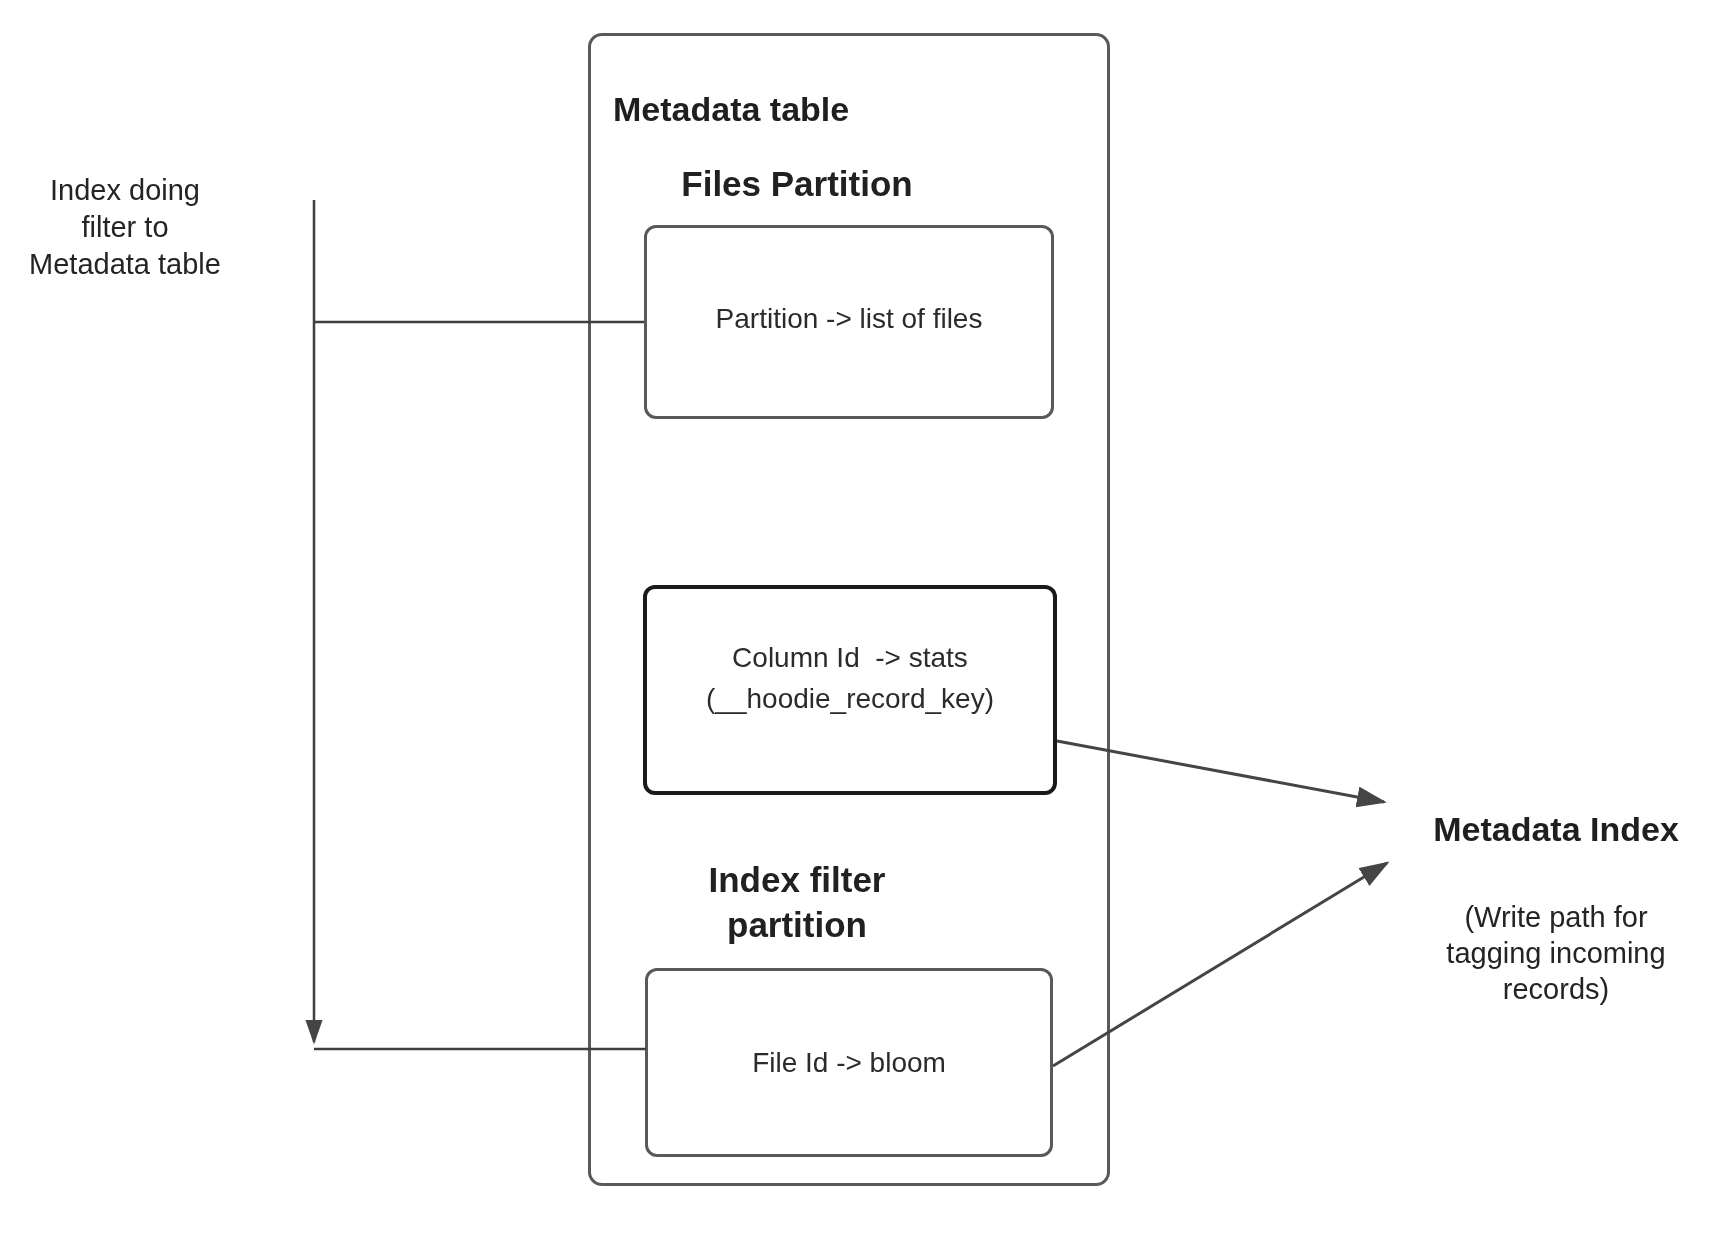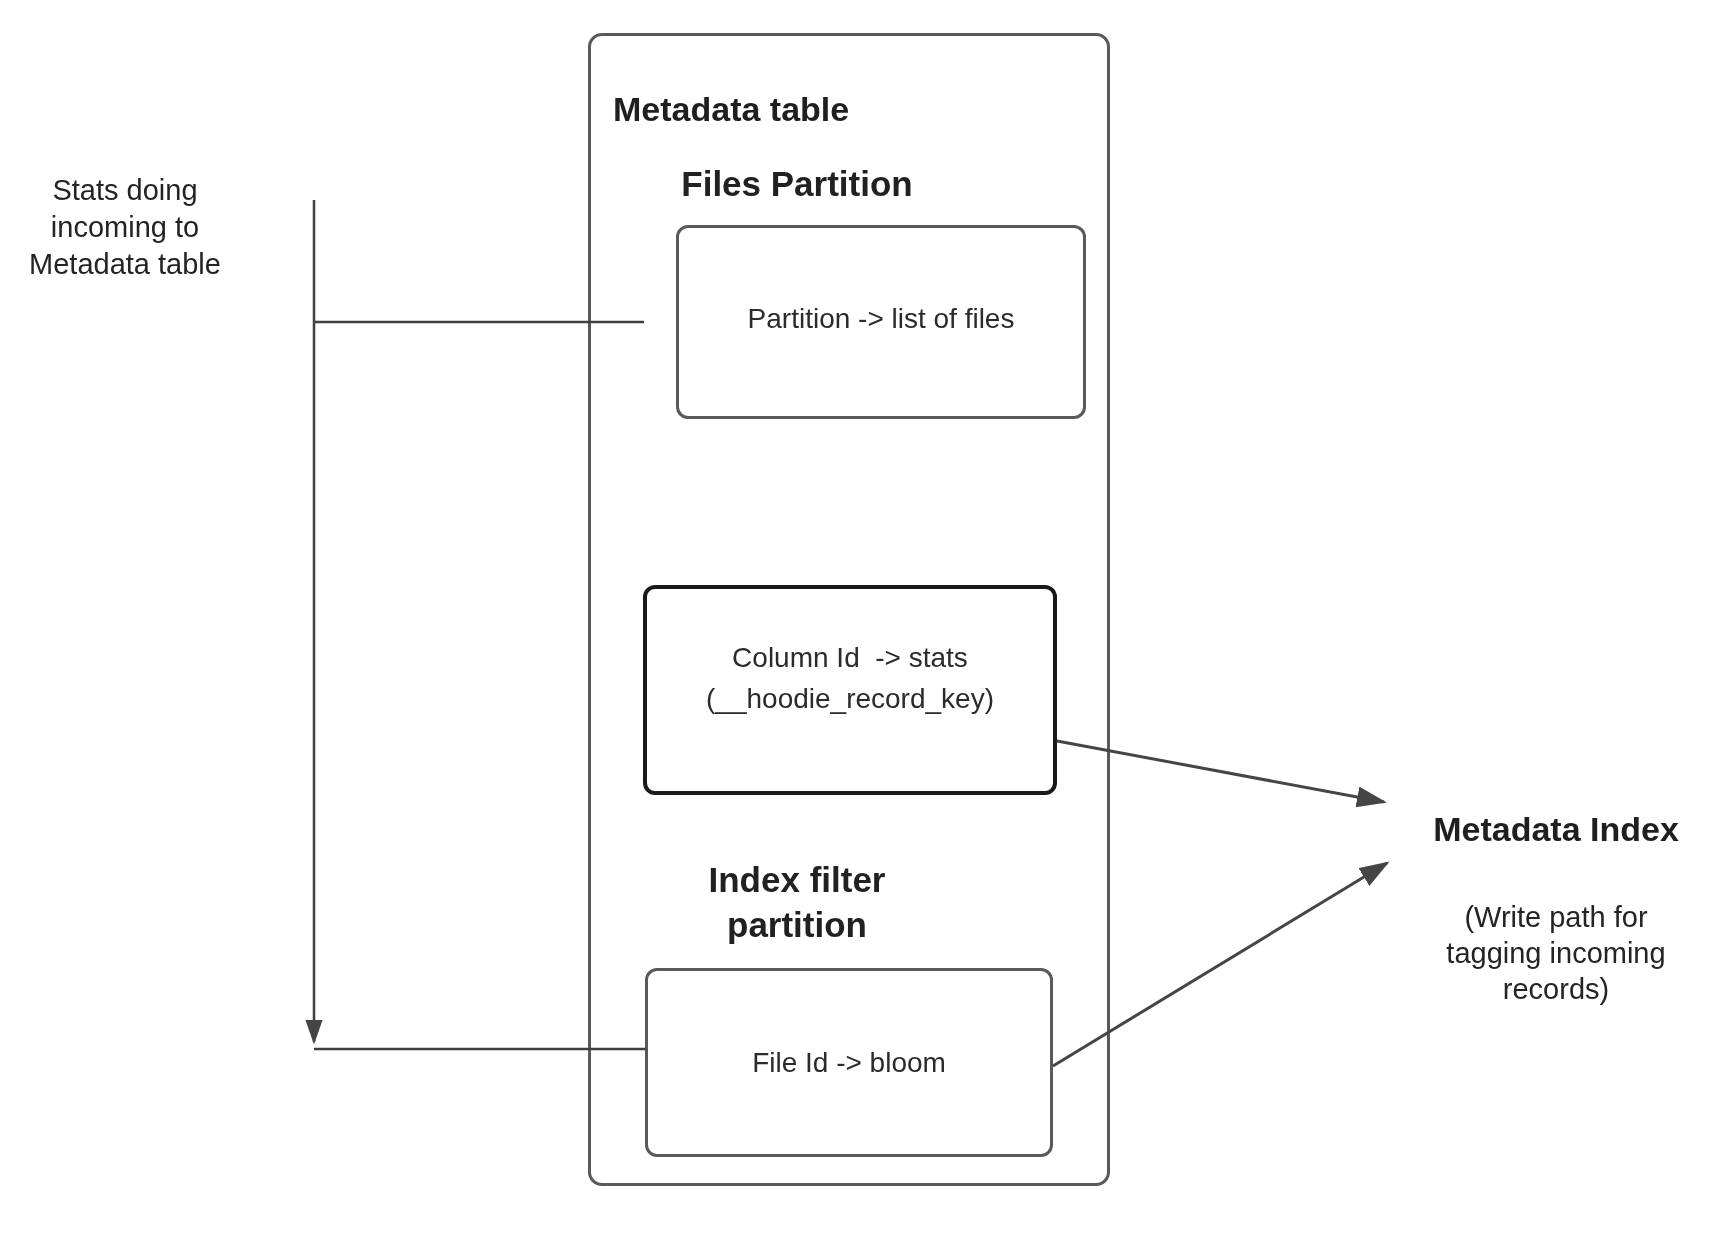--- a/index.html
+++ b/index.html
@@ -62,21 +62,21 @@
     border: 4px solid #1a1a1a;
   }
   .box-line {
     display: block;
     font-size: 28px;
     line-height: 41px;
     color: #2b2b2b;
     white-space: pre-wrap;
   }
 
-  #files-box  { left: 644px; top: 225px; width: 410px; height: 194px; padding-bottom: 8px; margin-left: 32px; }
+  #files-box  { left: 644px; top: 225px; width: 410px; height: 194px; padding-bottom: 8px; }
   #stats-box  { left: 643px; top: 585px; width: 414px; height: 210px; padding-bottom: 24px; }
   #bloom-box  { left: 645px; top: 968px; width: 408px; height: 189px; }
 
   #files-heading { top: 161px; }
   #stats-heading { top: 473px; }
   #bloom-heading { top: 857px; }
 
   
   .left-note {
     left: 0px; top: 172px;
@@ -112,22 +112,22 @@
     width: 1718px; height: 1244px;
     pointer-events: none;
   }
 </style>
 </head>
 <body>
 
 <div id="canvas">
 
   <div class="abs left-note">
-    <span class="heading-line">Stats doing</span>
-    <span class="heading-line">incoming to</span>
+    <span class="heading-line">Index doing</span>
+    <span class="heading-line">filter to</span>
     <span class="heading-line">Metadata table</span>
   </div>
 
   <div class="abs outer-box"></div>
   <div class="abs outer-title">Metadata table</div>
 
   <div class="abs section-heading" id="files-heading">
     <span class="heading-line">Files Partition</span>
   </div>
   <div class="abs inner-box" id="files-box">

